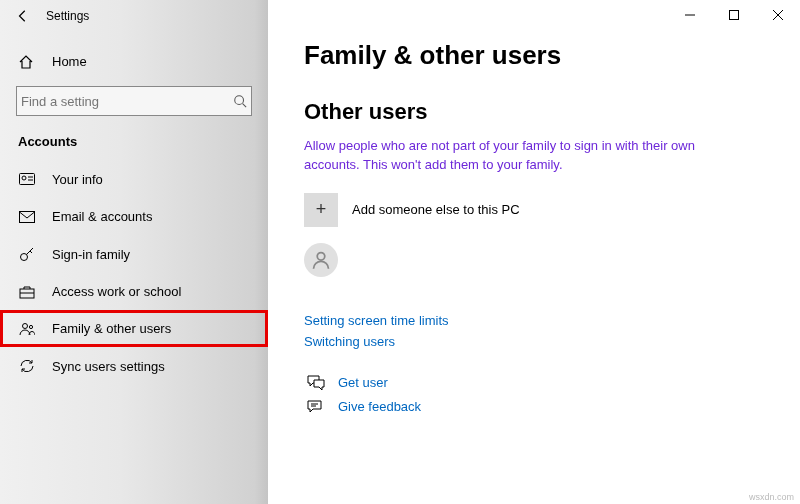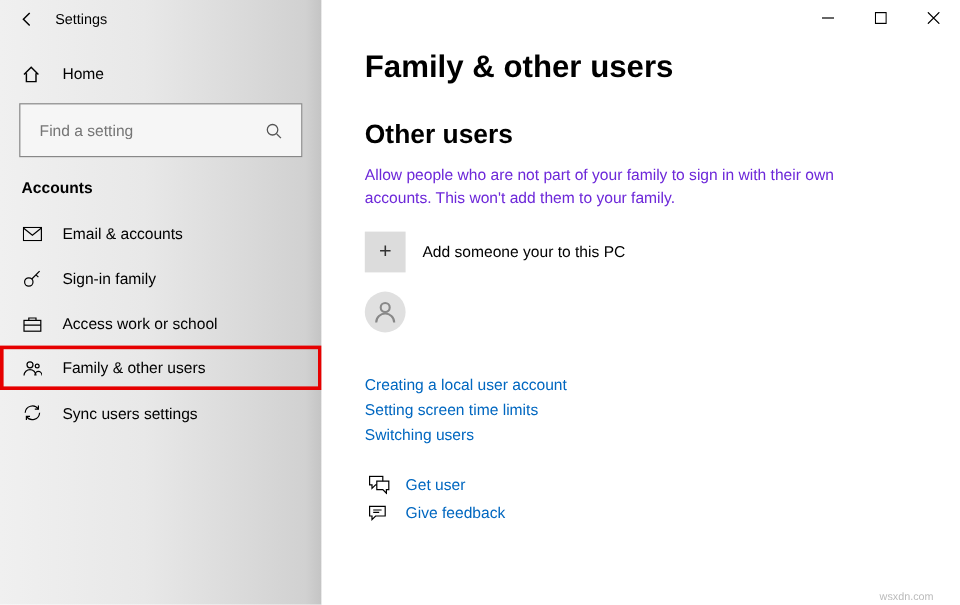--- a/index.html
+++ b/index.html
@@ -5,21 +5,21 @@
   * { box-sizing: border-box; margin: 0; padding: 0; font-family: "Segoe UI", -apple-system, sans-serif; }
   body { width: 800px; height: 504px; overflow: hidden; background: #fff; display: flex; font-size: 13px; color: #000; }
   .sidebar { width: 268px; height: 504px; background: linear-gradient(90deg, #f0f0f0 0%, #e8e8e8 45%, #d1d1d1 95%, #c4c4c4 100%); display: flex; flex-direction: column; }
   .main { flex: 1; height: 504px; background: #fff; position: relative; }
   .titlebar { height: 32px; display: flex; align-items: center; padding-left: 8px; }
   .back-btn { width: 30px; height: 30px; display: flex; align-items: center; justify-content: center; cursor: pointer; }
   .title { font-size: 12px; margin-left: 8px; }
   .home-row { display: flex; align-items: flex-start; padding: 10px 18px; margin-top: 12px; cursor: pointer; }
   .home-row .icon { width: 18px; margin-right: 16px; }
   .search-wrap { padding: 6px 16px 10px 16px; }
-  .search { width: 100%; height: 45px; border: 1px solid #888; background: #f6f6f6; display: flex; align-items: center; padding: 0 16px; }
+  .search { width: 100%; height: 30px; border: 1px solid #888; background: #f6f6f6; display: flex; align-items: center; padding: 0 4px; }
   .search input { flex: 1; border: none; background: transparent; outline: none; font-size: 13px; }
   .section-label { font-weight: 600; font-size: 13px; padding: 8px 18px 12px 18px; }
   .nav-item { display: flex; align-items: center; padding: 11px 18px; cursor: pointer; font-size: 13px; }
   .nav-item .icon { width: 18px; margin-right: 16px; display: flex; justify-content: center; }
   .nav-item.highlighted { outline: 3px solid #e60000; outline-offset: -3px; }
   .win-controls { position: absolute; top: 0; right: 0; display: flex; }
   .win-btn { width: 44px; height: 30px; display: flex; align-items: center; justify-content: center; cursor: pointer; }
   .content { padding: 40px 36px 20px 36px; }
   h1 { font-size: 26px; font-weight: 600; margin-bottom: 28px; }
   h2 { font-size: 22px; font-weight: 600; margin-bottom: 12px; }
@@ -28,21 +28,21 @@
   .plus-box { width: 34px; height: 34px; background: #dcdcdc; display: flex; align-items: center; justify-content: center; margin-right: 14px; font-size: 18px; color: #333; }
   .user-row { display: flex; align-items: center; margin-bottom: 36px; cursor: pointer; }
   .avatar { width: 34px; height: 34px; border-radius: 50%; background: #e0e0e0; display: flex; align-items: center; justify-content: center; margin-right: 14px; }
   .user-meta .name { font-size: 13px; }
   .user-meta .sub { font-size: 12px; color: #777; }
   .links { margin-top: 10px; }
   .link { display: block; color: #0067c0; font-size: 13px; margin-bottom: 6px; cursor: pointer; text-decoration: none; }
   .help-action { display: flex; align-items: center; margin-top: 8px; }
   .help-action .icon { width: 24px; margin-right: 10px; display: flex; justify-content: center; }
   .help-action a { color: #0067c0; font-size: 13px; cursor: pointer; }
-  .watermark { position: absolute; bottom: 2px; right: 22px; font-size: 9px; color: #bbb; margin-top: 48px; }
+  .watermark { position: absolute; bottom: 2px; right: 6px; font-size: 9px; color: #bbb; margin-top: 48px; }
   svg { display: block; }
 </style>
 </head>
 <body>
 
 <div class="sidebar">
   <div class="titlebar">
     <div class="back-btn">
       <svg width="14" height="14" viewBox="0 0 16 16">
           <path d="M10 2 L4 8 L10 14" stroke="#000" stroke-width="1.4" fill="none"></path>
@@ -67,20 +67,30 @@
         <svg width="14" height="14" viewBox="0 0 16 16">
             <circle cx="7" cy="7" r="5" stroke="#555" stroke-width="1.2" fill="none"></circle>
             <path d="M11 11 L15 15" stroke="#555" stroke-width="1.2"></path>
           </svg>
       </span>
     </div>
   </div>
 
   <div class="section-label">Accounts</div>
 
+  <div class="nav-item">
+    <span class="icon">
+      <svg width="16" height="14" viewBox="0 0 16 14">
+          <rect x="0.5" y="0.5" width="15" height="11" rx="1" stroke="#000" fill="none"></rect>
+          <circle cx="5" cy="5" r="2" stroke="#000" fill="none"></circle>
+          <path d="M9 4h5M9 7h5" stroke="#000"></path>
+        </svg>
+    </span>
+    <span>Your info</span>
+  </div>
 
   <div class="nav-item">
     <span class="icon">
       <svg width="16" height="12" viewBox="0 0 16 12">
           <rect x="0.5" y="0.5" width="15" height="11" stroke="#000" fill="none"></rect>
           <path d="M0.5 1 L8 7 L15.5 1" stroke="#000" fill="none"></path>
         </svg>
     </span>
     <span>Email &amp; accounts</span>
   </div>
@@ -148,34 +158,33 @@
   </div>
 
   <div class="content">
     <h1>Family &amp; other users</h1>
 
     <h2>Other users</h2>
     <p class="desc">Allow people who are not part of your family to sign in with their own accounts. This won't add them to your family.</p>
 
     <div class="add-row">
       <div class="plus-box">+</div>
-      <span>Add someone your to this PC</span>
+      <span>Add someone else to this PC</span>
     </div>
 
     <div class="user-row">
       <div class="avatar">
         <svg width="20" height="20" viewBox="0 0 16 16">
             <circle cx="8" cy="5" r="3" stroke="#888" fill="none" stroke-width="1.4"></circle>
             <path d="M2 15c0-3.5 3-6 6-6s6 2.5 6 6" stroke="#888" fill="none" stroke-width="1.4"></path>
           </svg>
       </div>
     </div>
 
     <div class="links">
-      <a class="link">Creating a local user account</a>
       <a class="link">Setting screen time limits</a>
       <a class="link">Switching users</a>
     </div>
 
     <div class="help-action" style="margin-top:26px">
       <span class="icon">
         <svg width="18" height="16" viewBox="0 0 18 16">
             <path d="M1 1h11v7H6l-3 3V8H1z" stroke="#000" fill="none"></path>
             <path d="M7 5h10v7h-2v3l-3-3H7z" stroke="#000" fill="#fff"></path>
           </svg>

